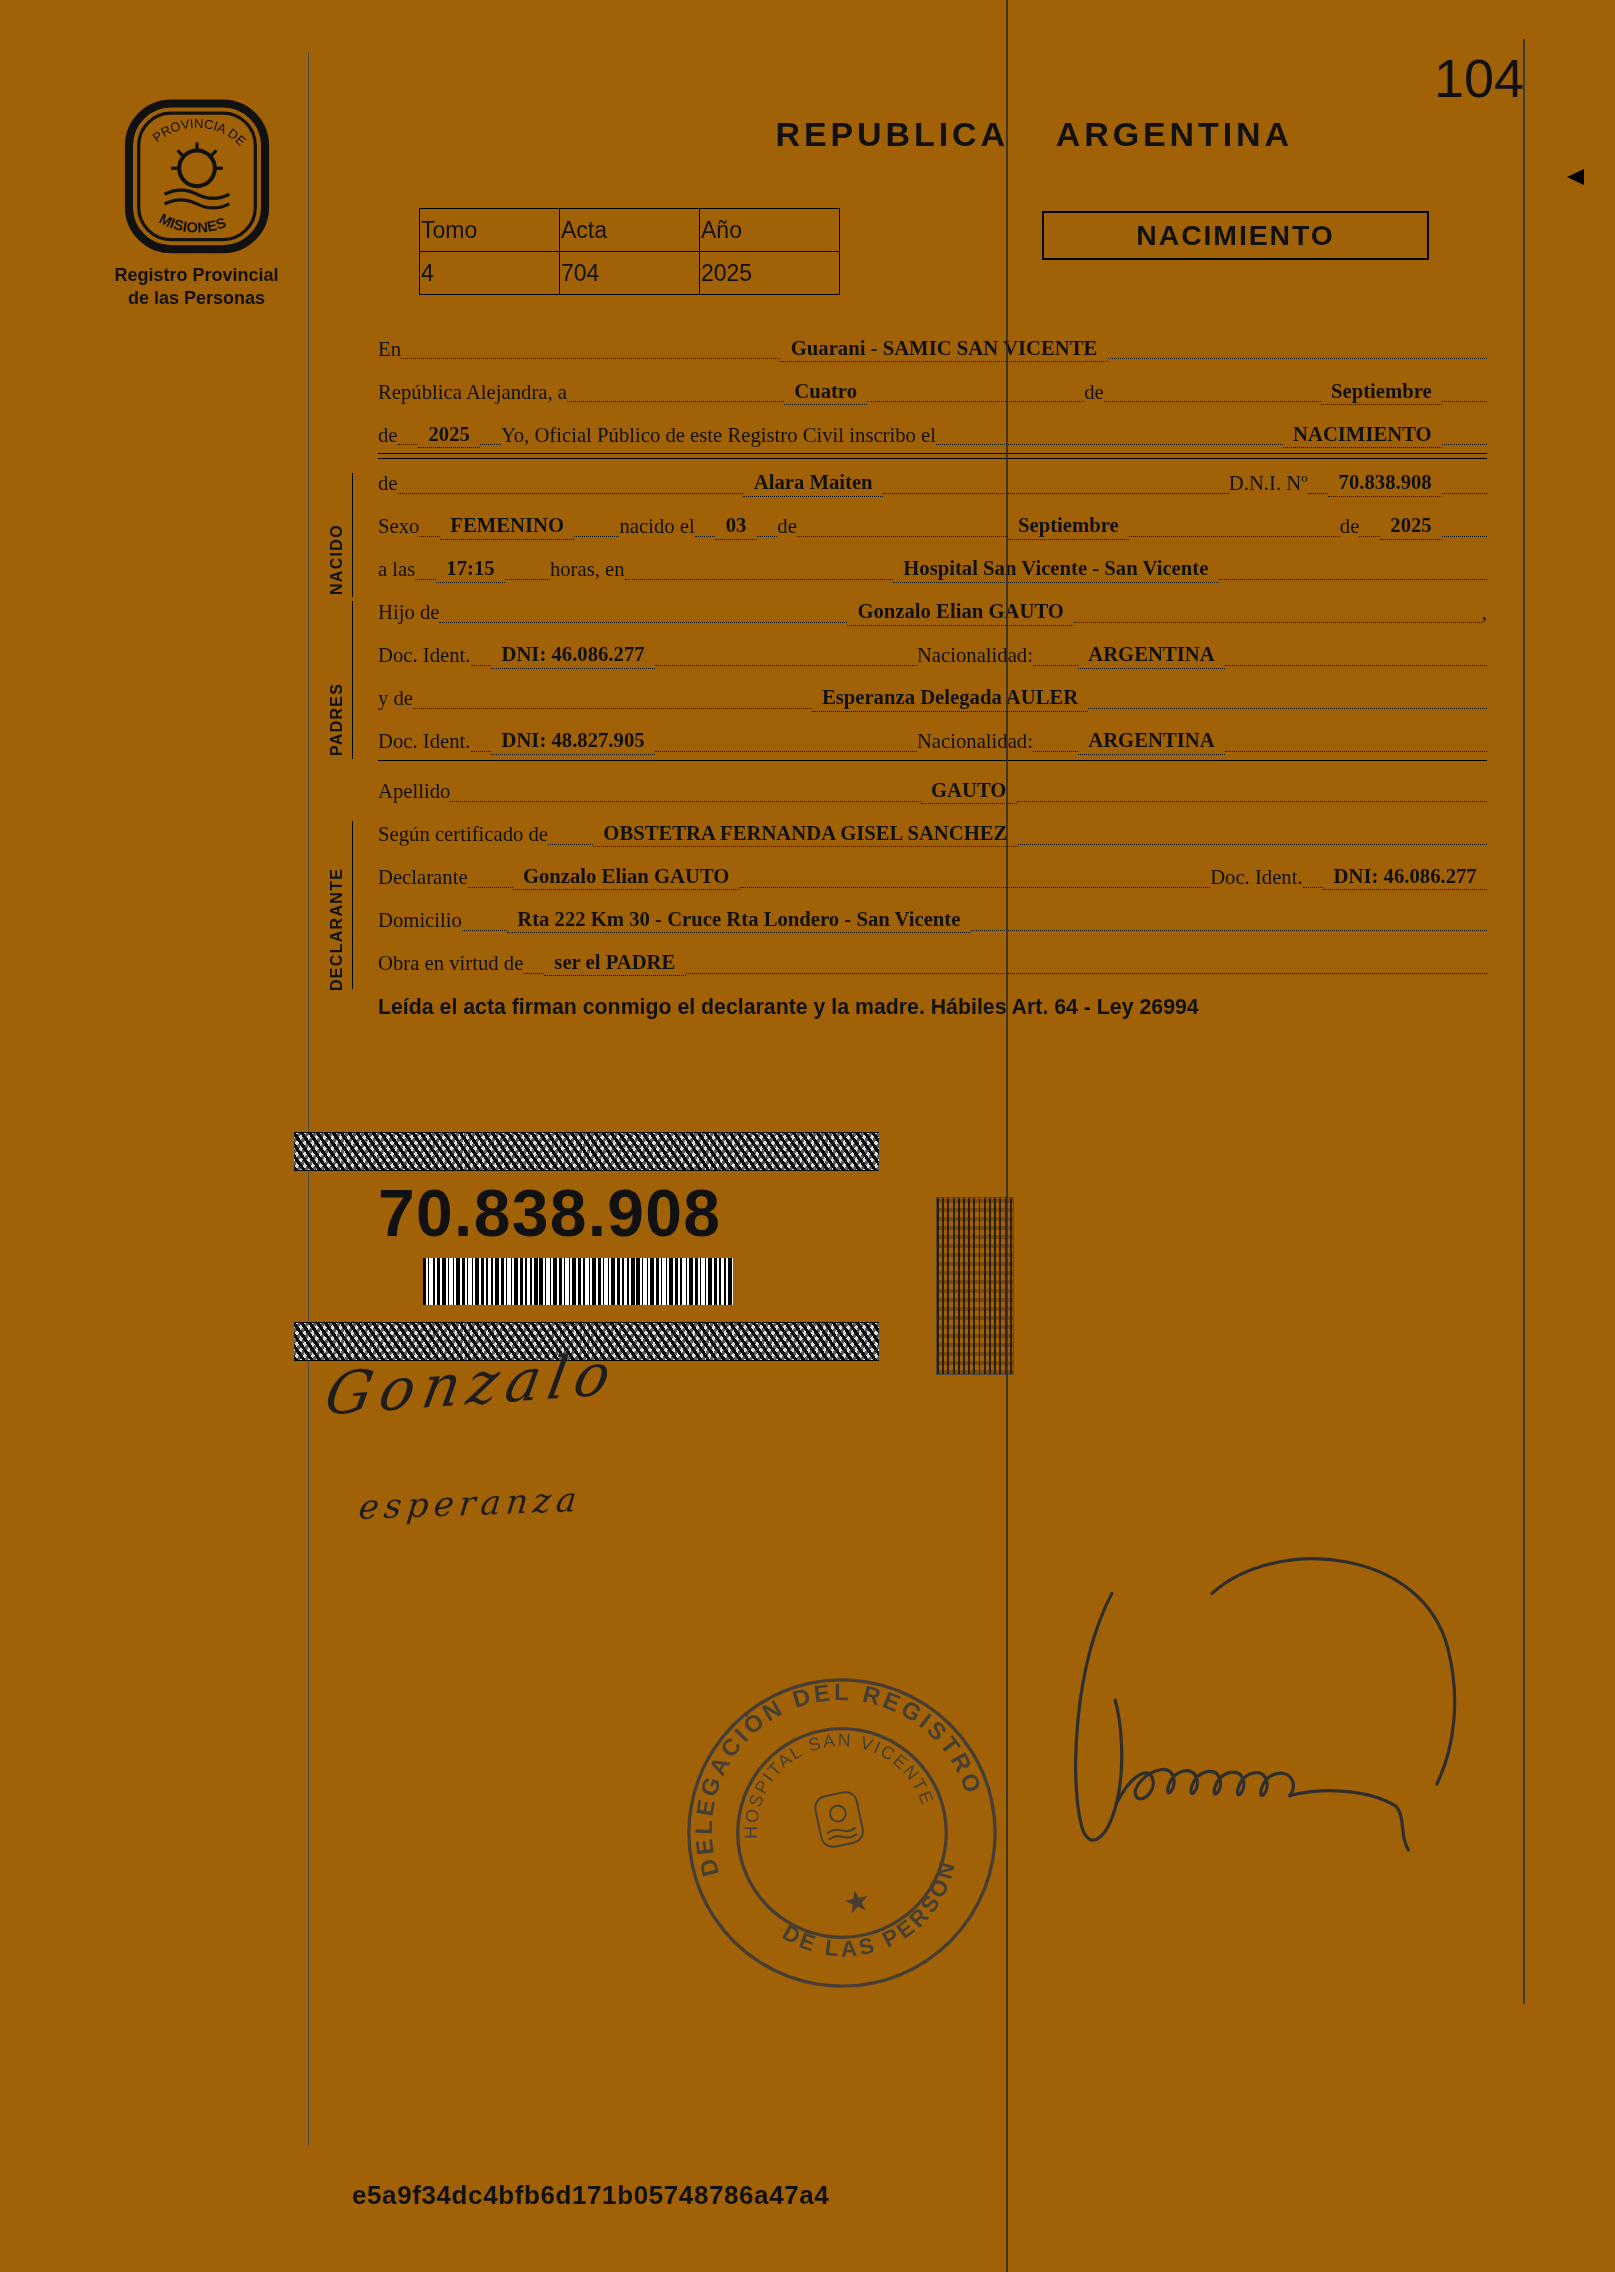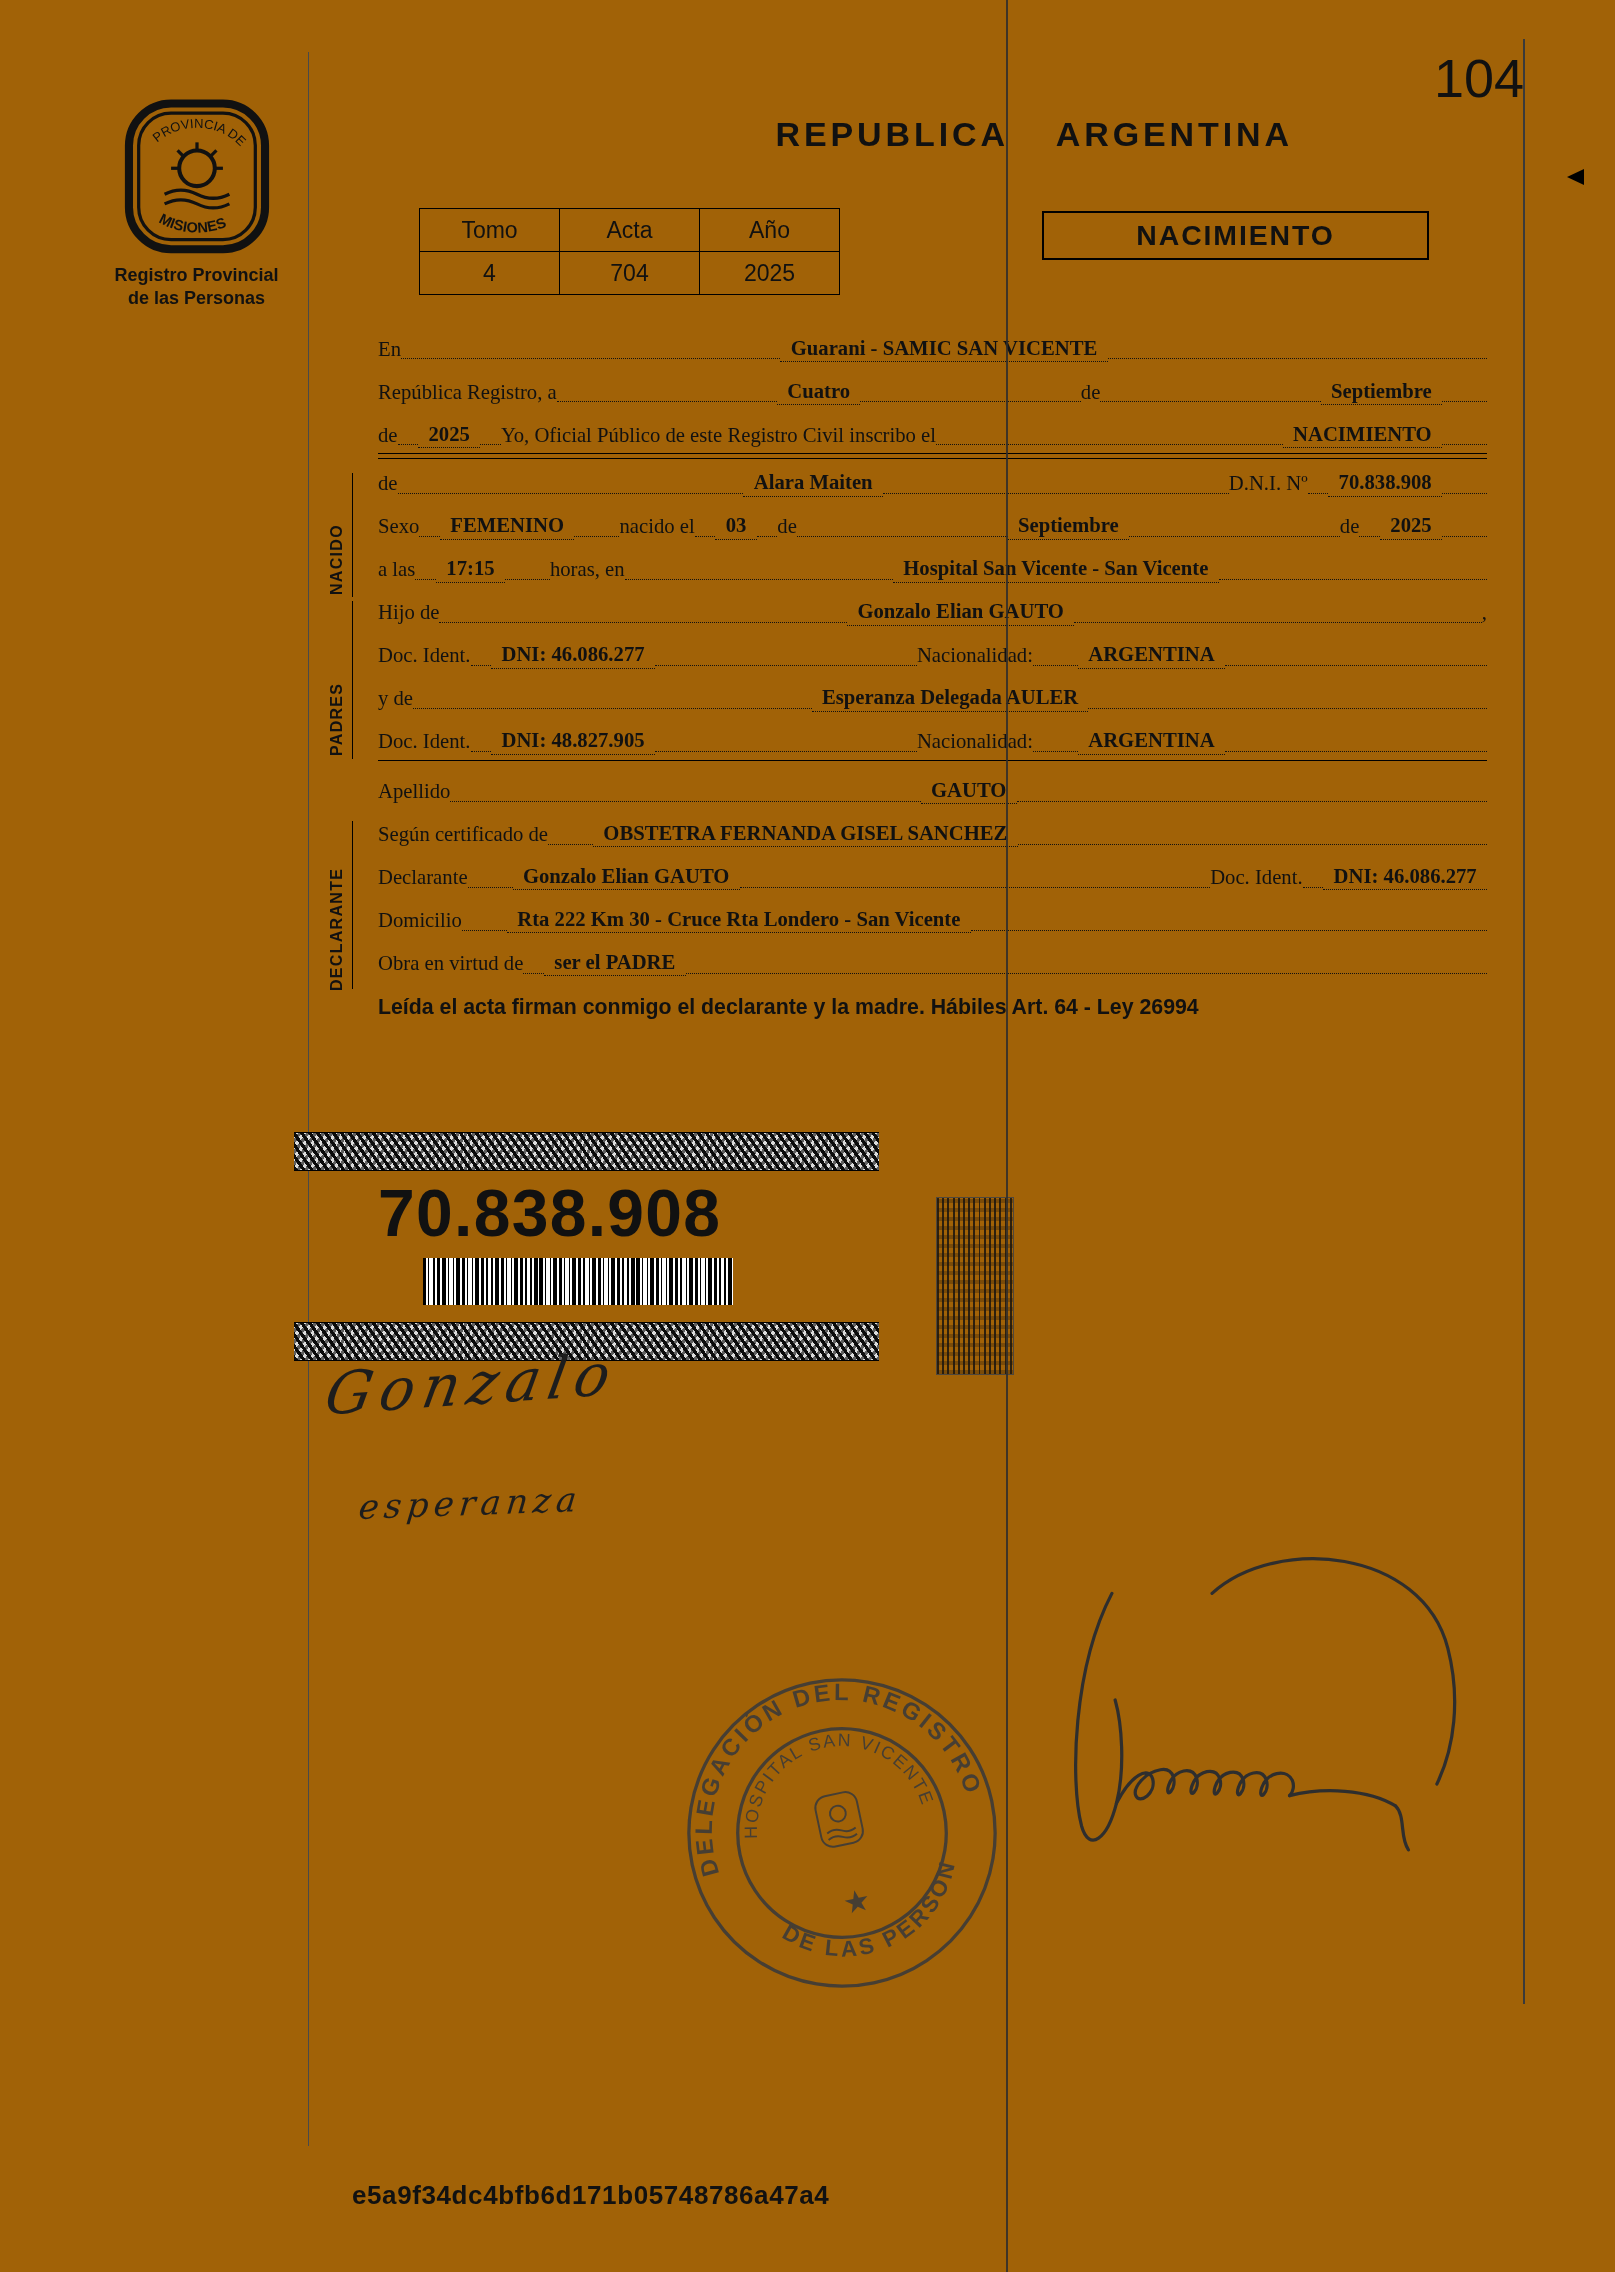--- a/index.html
+++ b/index.html
@@ -15,21 +15,21 @@
     border-top:8.4px solid transparent;border-bottom:8.4px solid transparent;border-right:17px solid #000;}
 
   
   .page-number{position:absolute;left:1434px;top:47px;font-size:54px;}
   .doc-title{position:absolute;left:582px;top:115px;width:711px;text-align:right;
     font-size:34px;font-weight:bold;letter-spacing:3.9px;word-spacing:36px;}
   .logo-wrap{position:absolute;left:103px;top:97px;width:187px;text-align:center;}
   .logo-caption{font-size:18px;font-weight:bold;line-height:1.25;margin-top:3px;}
 
   table.reg{position:absolute;left:419px;top:208px;border-collapse:collapse;font-size:23px;}
-  table.reg td{border:1.9px solid #000;width:137px;height:40px;text-align:center;}
+  table.reg td{border:1.9px solid #000;width:137px;height:40px;text-align:left;}
 
   .act-box{position:absolute;left:1042px;top:211px;width:383px;height:45px;border:2.6px solid #000;
     display:flex;align-items:center;justify-content:center;font-size:28.4px;font-weight:600;letter-spacing:1.9px;}
 
   
   .form{position:absolute;left:378px;top:336px;width:1109px;font-size:20.7px;}
   .fline{display:flex;align-items:flex-end;height:26px;margin-bottom:17px;white-space:nowrap;font-family:Liberation Serif, serif;}
   .lbl{padding-bottom:1.3px;}
   .val{font-weight:bold;border-bottom:1.9px dotted #111;padding:0 10.3px 1.3px;text-align:center;}
   .d{flex:1 1 auto;border-bottom:1.9px dotted #111;margin-bottom:2.6px;min-width:13px;}
@@ -155,21 +155,21 @@
     <div class="vbracket vb-declarante"></div>
 
     <div class="fline">
       <span class="lbl">En</span>
       <span class="d"></span>
       <span class="val">Guarani - SAMIC SAN VICENTE</span>
       <span class="d"></span>
     </div>
 
     <div class="fline">
-      <span class="lbl">República Registro, a</span>
+      <span class="lbl">República Alejandra, a</span>
       <span class="d"></span>
       <span class="val">Cuatro</span>
       <span class="d"></span>
       <span class="lbl">de</span>
       <span class="d"></span>
       <span class="val">Septiembre</span>
       <span class="ds"></span>
     </div>
 
     <div class="fline tight">

